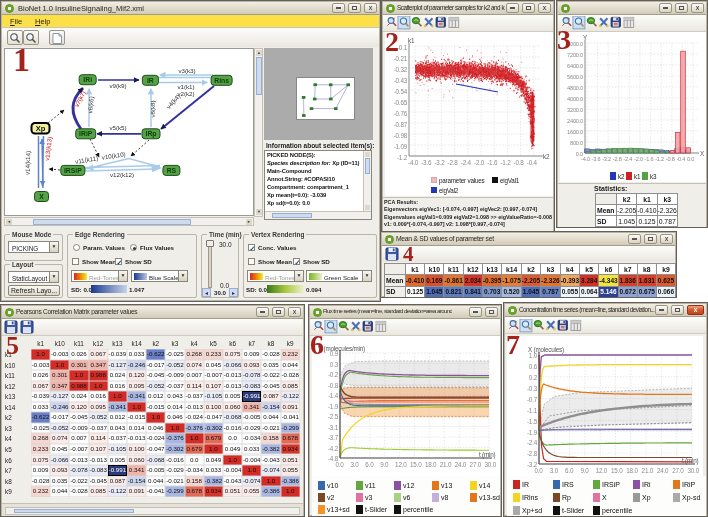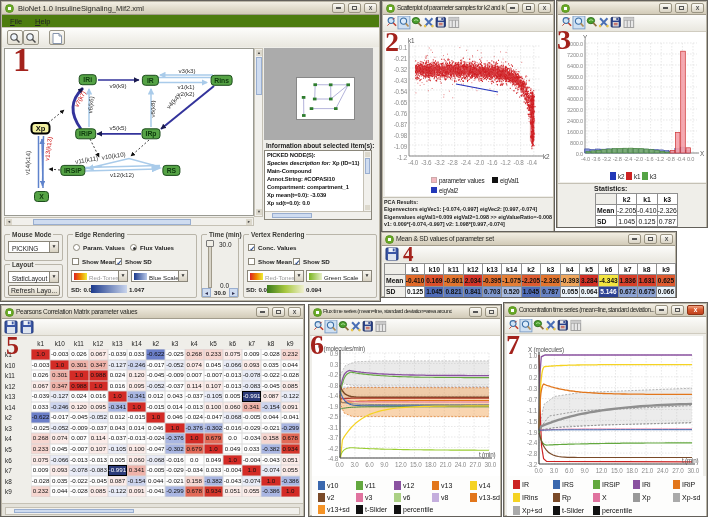--- a/index.html
+++ b/index.html
@@ -42,21 +42,21 @@
 <div class="wbtn" style="left:362px">
         <span style="font-size:6.5px;color:#555;font-weight:bold;line-height:6px;margin-top:-1px">x</span>
       </div>
 <div class="wbtn" style="left:346px">
         <span class="maxb"></span>
       </div>
 <div class="wbtn" style="left:330px">
         <span class="minb"></span>
       </div>
 </div>
-<div style="position:absolute;left:1px;top:14px;right:1px;height:13px;background:#4d7c0f;border-bottom:1px solid #c9c5b9">
+<div style="position:absolute;left:1px;top:14px;right:1px;height:13px;background:#fde047;border-bottom:1px solid #c9c5b9">
       <span style="position:absolute;left:8px;top:2px;font-size:7.5px;color:#222"><u>F</u>ile</span>
       <span style="position:absolute;left:33px;top:2px;font-size:7.5px;color:#222"><u>H</u>elp</span>
     </div>
 <div style="position:absolute;left:1px;top:27px;right:1px;height:19px;background:linear-gradient(#fdfdfb,#e9e7df)">
 <div style="position:absolute;left:5px;top:2px;width:16px;height:15px;border:1px solid #9a9688;background:linear-gradient(#fbfaf6,#e4e0d4);border-radius:2px">
 <svg width="14" height="13">
           <circle cx="6" cy="5" r="3.2" fill="#eef4fb" stroke="#4a4a4a" stroke-width="1.1"></circle>
           <line x1="8.3" y1="7.3" x2="11.5" y2="10.5" stroke="#4a4a4a" stroke-width="1.5"></line>
         </svg>
 </div>

